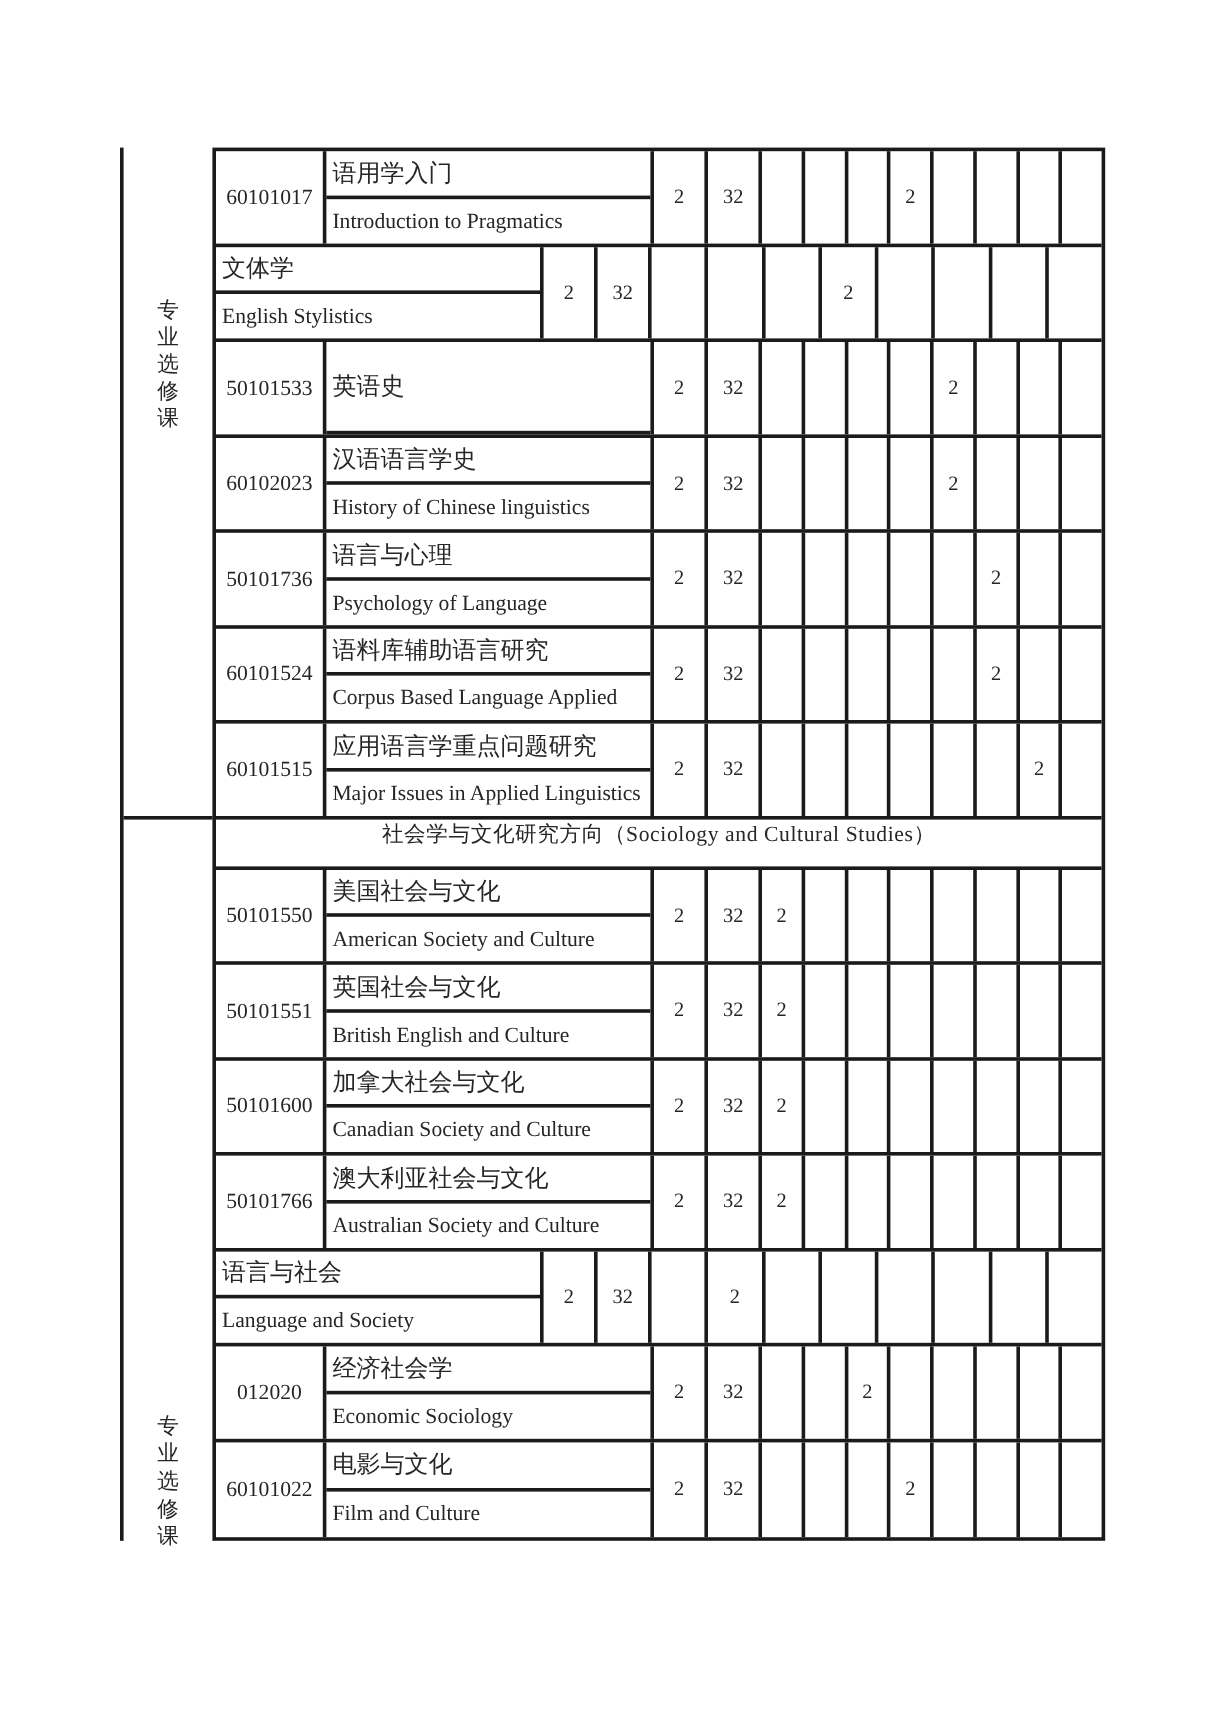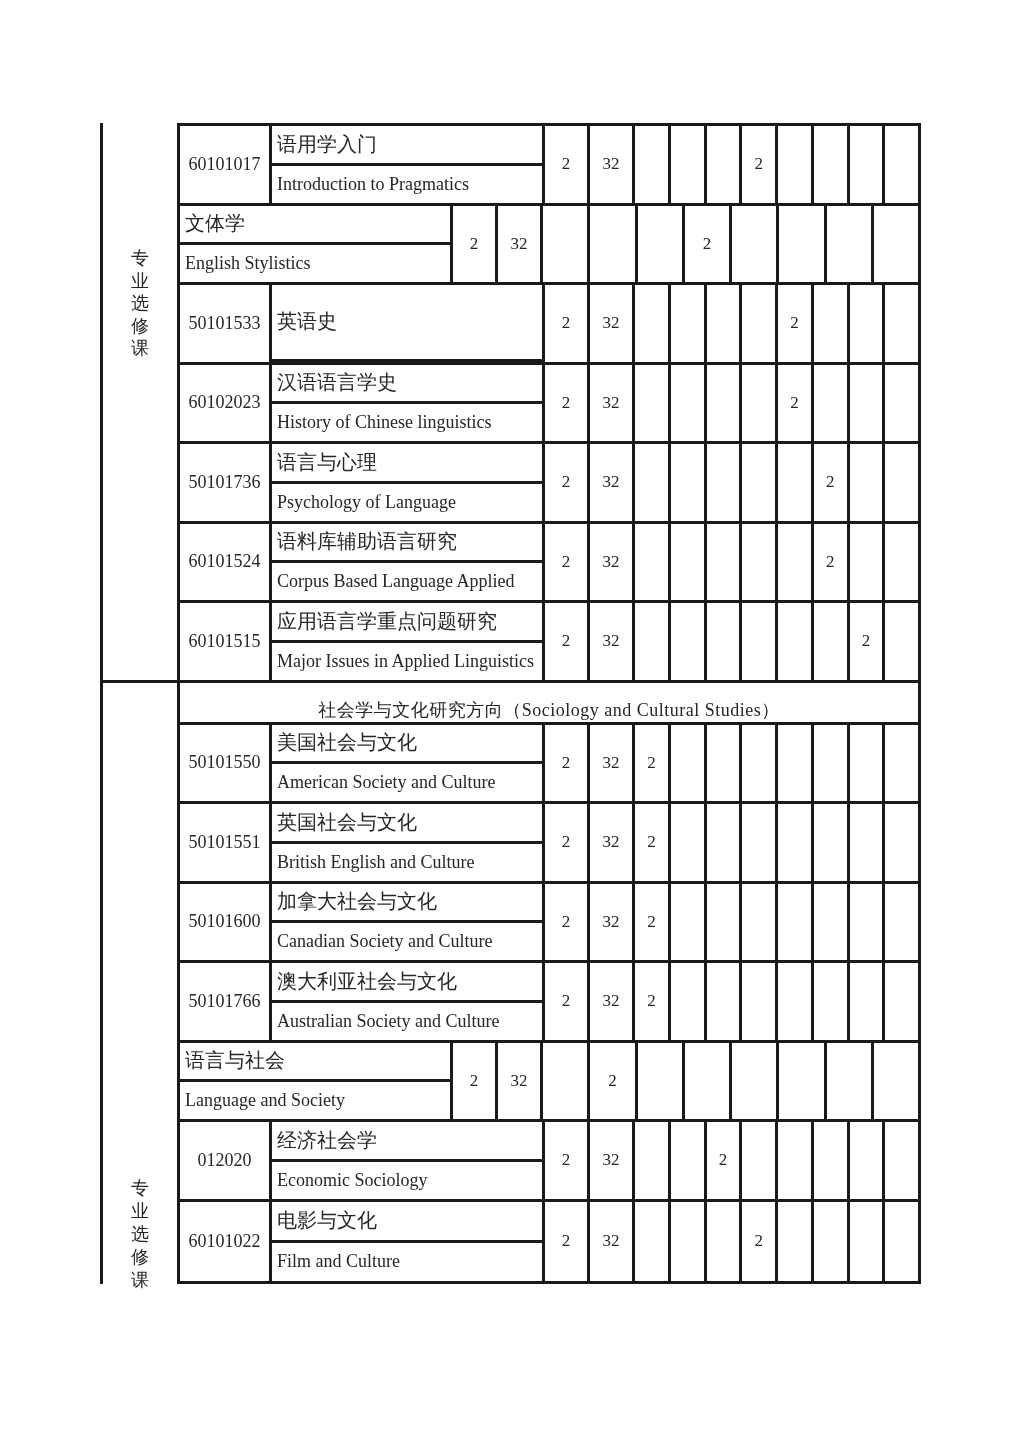--- a/index.html
+++ b/index.html
@@ -54,21 +54,21 @@
     width:45px;display:flex;align-items:center;justify-content:center;font-size:17px;
   }
   .sems{flex:1;display:flex;flex-direction:row;}
   .sem-cell{
     flex:1;box-sizing:border-box;border-right:3px solid #1a1a1a;
     display:flex;align-items:center;justify-content:center;font-size:17px;
   }
   .sem-cell:last-child{border-right:none;}
   .header-row{
     height:42px;box-sizing:border-box;border-bottom:3px solid #1a1a1a;
-    display:flex;align-items:flex-end;justify-content:center;
+    display:flex;align-items:flex-start;justify-content:center;
     font-size:18px;letter-spacing:0.5px;
   }
 </style>
 </head>
 <body>
 
 <div class="sheet">
   <div class="left-col">
     <div class="left-cell left-cell-a">
       <div class="vlabel vlabel-a">

